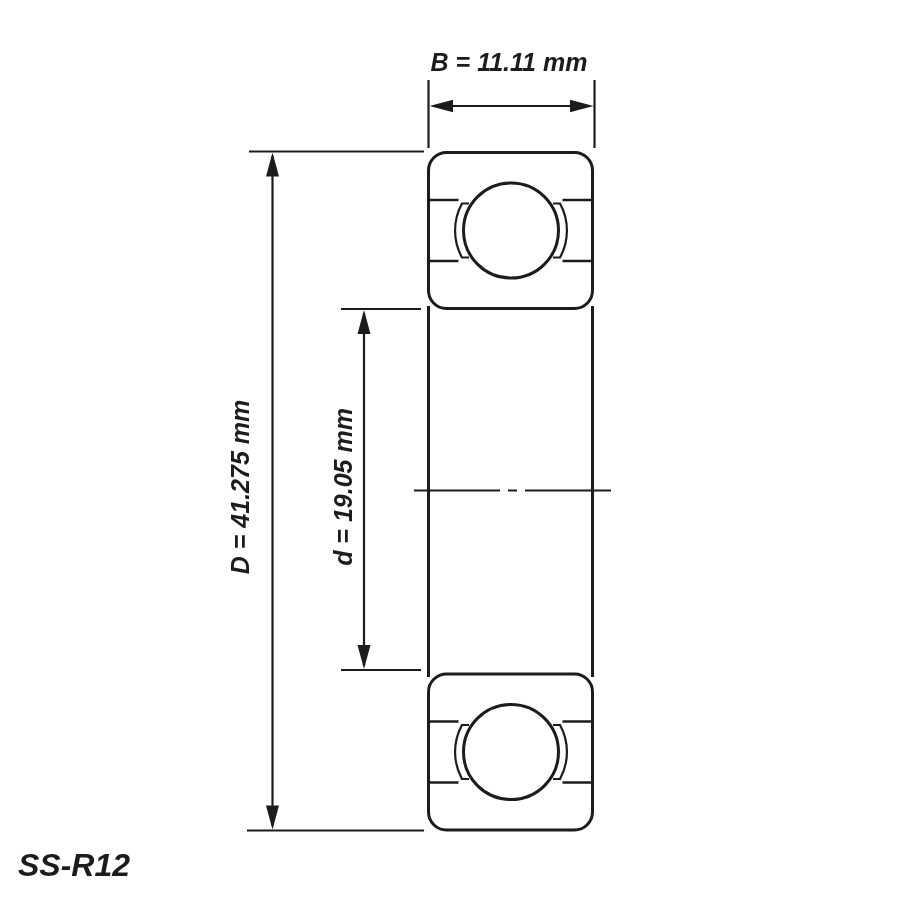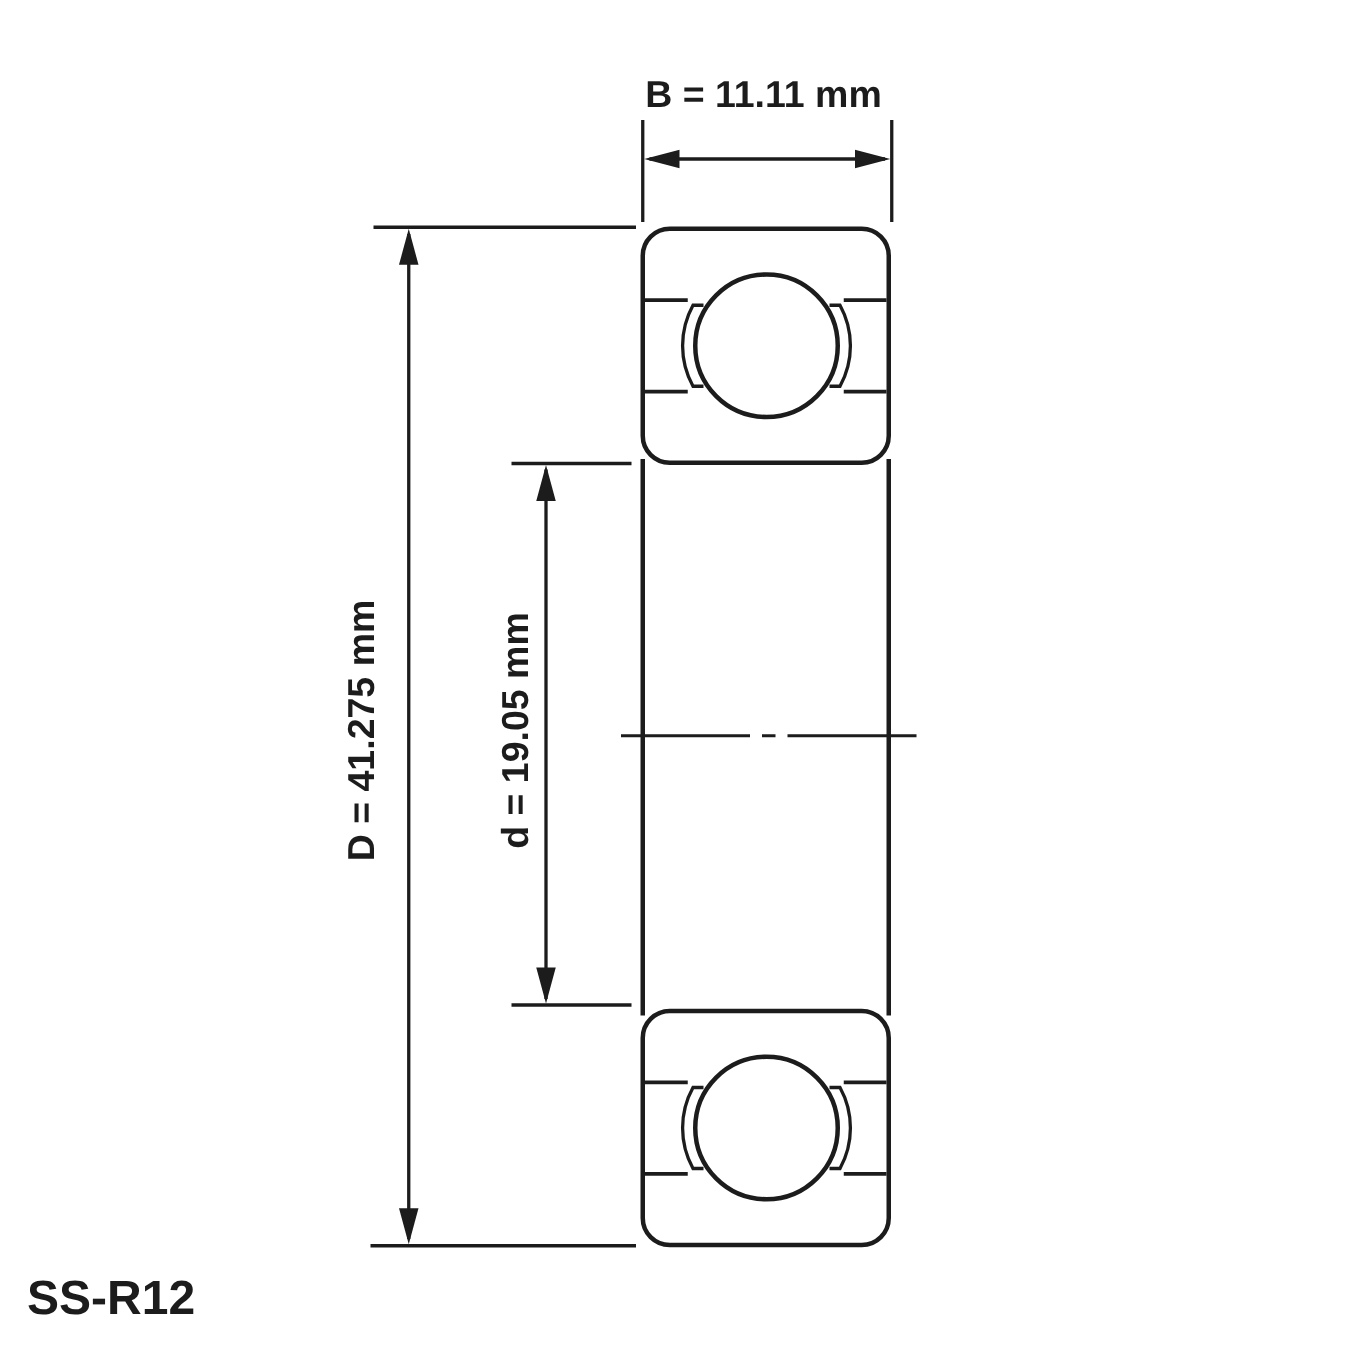--- a/index.html
+++ b/index.html
@@ -6,20 +6,21 @@
     margin: 0;
     padding: 0;
     background: #ffffff;
   }
   .canvas {
     position: relative;
     width: 900px;
     height: 900px;
     background: #ffffff;
     overflow: hidden;
+    font-style: italic;
   }
   svg { display: block; }
 
   
   .ln      { stroke: #1c1c1c; fill: none; }
   .w20     { stroke-width: 2; }
   .w22     { stroke-width: 2.2; }
   .w25     { stroke-width: 2.5; }
   .w30     { stroke-width: 3; }
   .arrow   { fill: #1c1c1c; stroke: none; }

